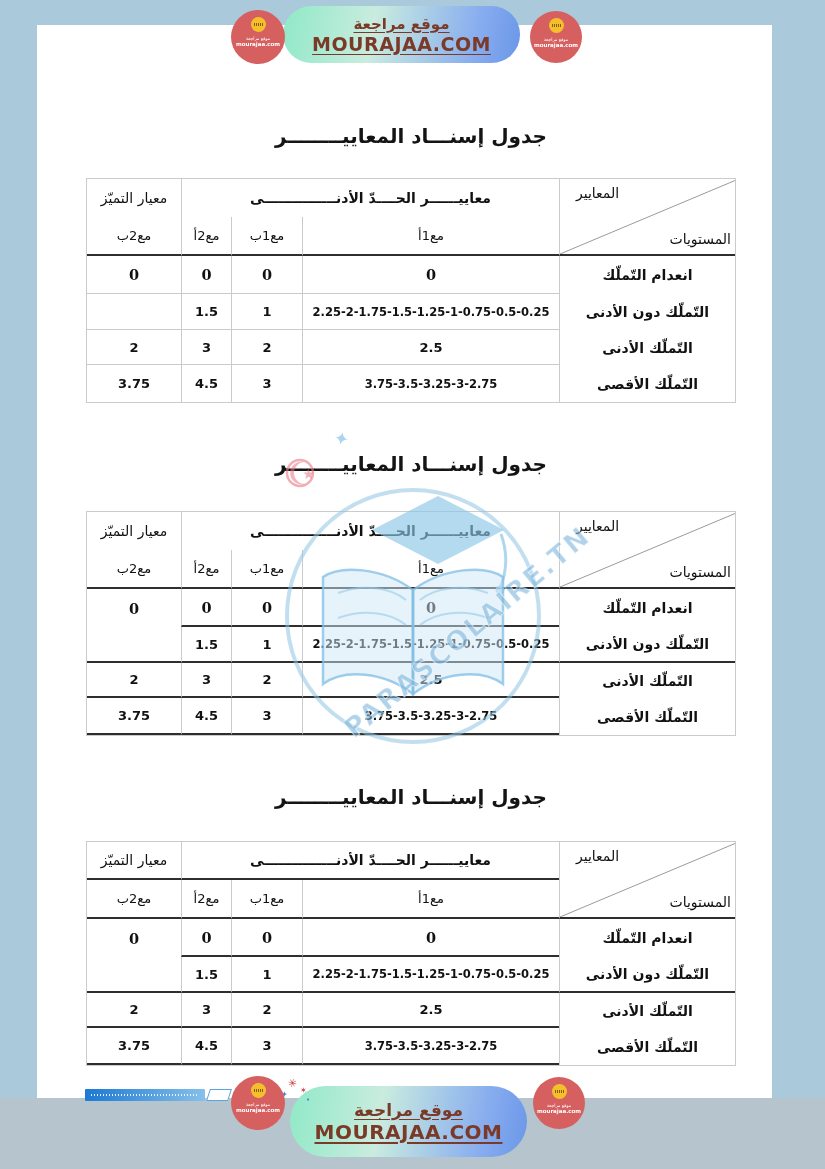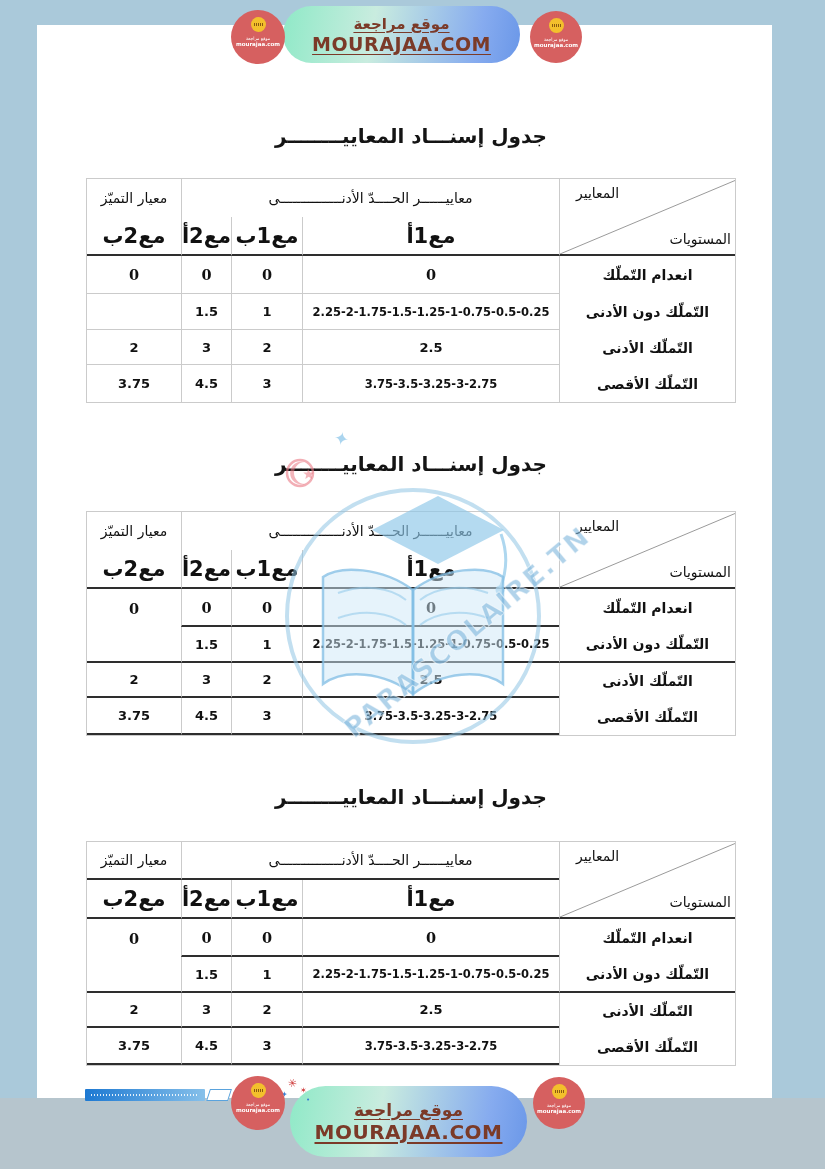--- a/index.html
+++ b/index.html
@@ -61,23 +61,23 @@
   .wt1{top:178px}.wt2{top:511px}.wt3{top:841px}
   .thead{display:grid;direction:rtl;grid-template-columns:var(--cols);grid-template-rows:38px 39px}
   .trow{display:grid;direction:rtl;grid-template-columns:var(--cols)}
   .r0{height:38px}.r1{height:36px}.r2{height:35px}.r3{height:37px}
   .cell{
     display:flex;align-items:center;justify-content:center;
     border-left:1px solid var(--grid);border-bottom:1px solid var(--grid);
     font-size:14px;color:#111;overflow:hidden;
   }
   .corner{grid-column:1;grid-row:1/3;position:relative;border-bottom:2px solid var(--dark)}
-  .h-merged{grid-column:2/5;grid-row:1;border-bottom:none;font-weight:normal;white-space:nowrap}
+  .h-merged{grid-column:2/5;grid-row:1;border-bottom:none;font-weight:bold;white-space:nowrap}
   .h-exc{grid-column:5;grid-row:1;border-left:none;border-bottom:none;font-weight:normal}
-  .h-sub{grid-row:2;border-bottom:2px solid var(--dark);font-weight:bold;font-size:21px}
+  .h-sub{grid-row:2;border-bottom:2px solid var(--dark);font-weight:normal;font-size:13px}
   .s1{grid-column:2}.s2{grid-column:3}.s3{grid-column:4}.s4{grid-column:5;border-left:none}
   .corner .diag{position:absolute;inset:0;width:100%;height:100%}
   .corner .c-top{position:absolute;top:6px;left:16px;font-size:14px}
   .corner .c-bot{position:absolute;bottom:7px;right:4px;font-size:14px}
   .tbody .label{border-bottom:none;font-weight:bold;white-space:nowrap}
   .val{direction:ltr;font-weight:600;font-size:13px;font-family:"DejaVu Sans",sans-serif}
   .r0 .val{font-family:"DejaVu Serif",serif;font-size:14.5px}
   .val.seq{font-size:11.5px;letter-spacing:0;white-space:nowrap}
   .v-b2{border-left:none}
   

